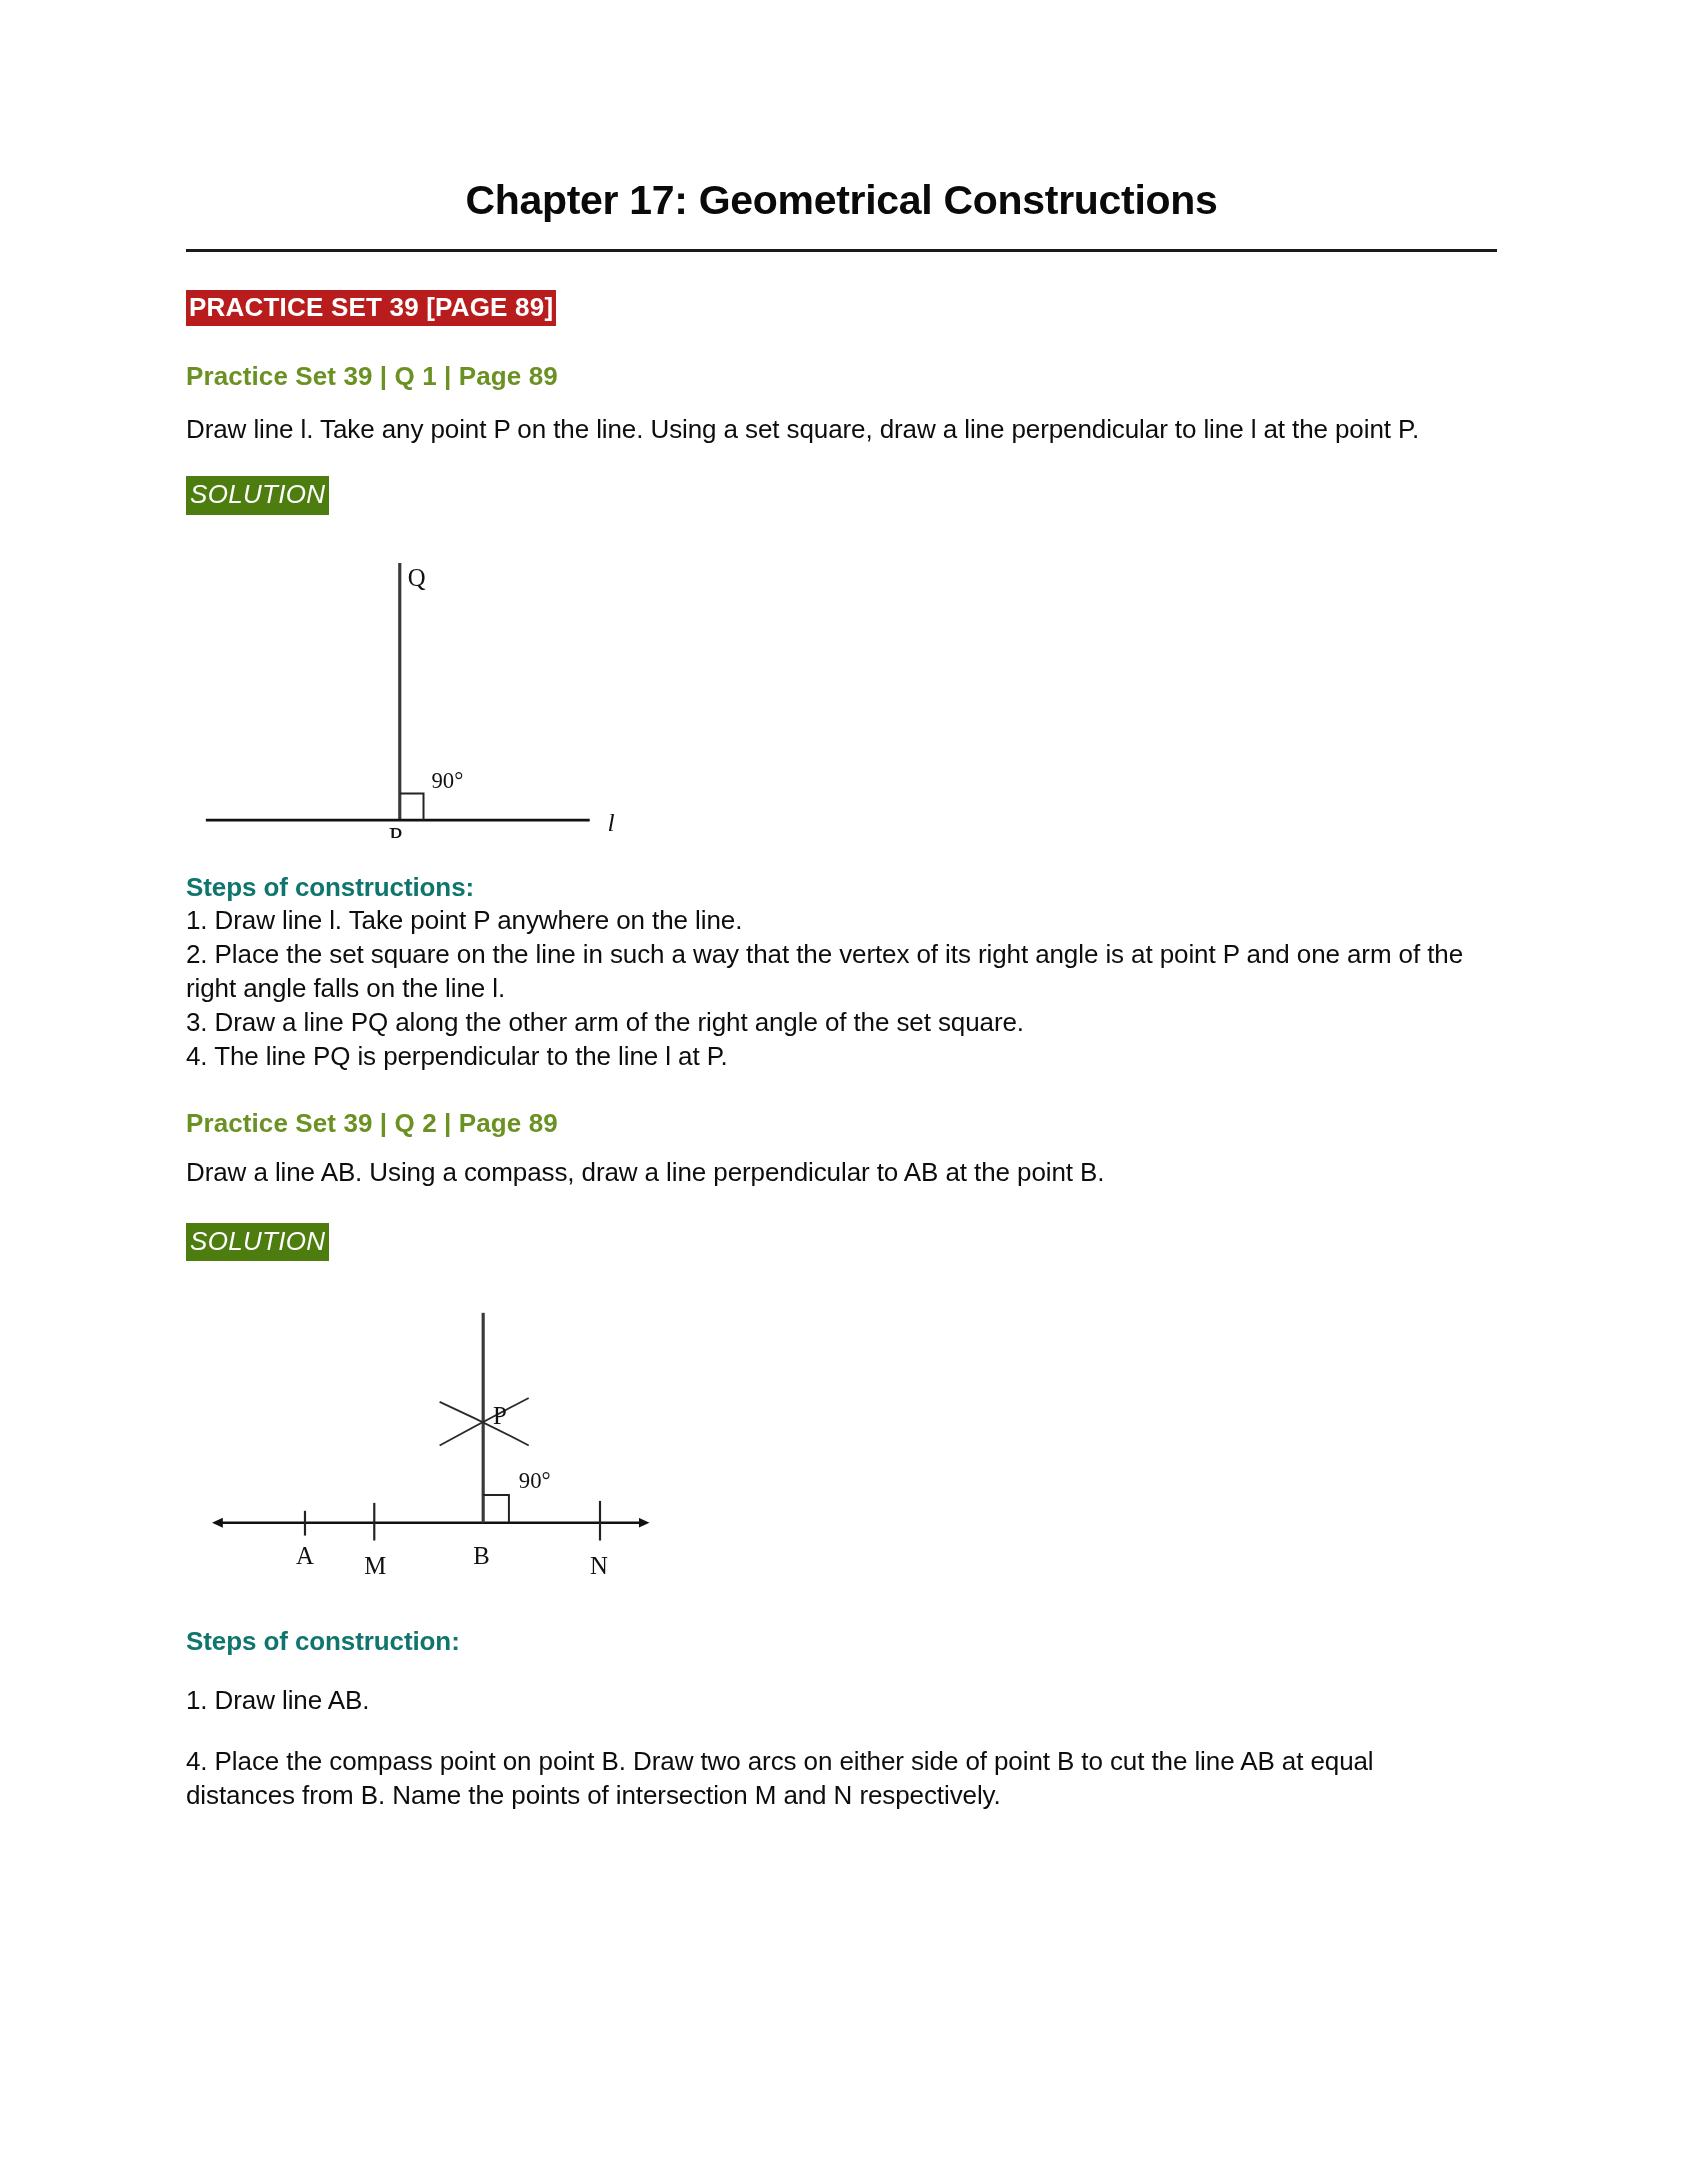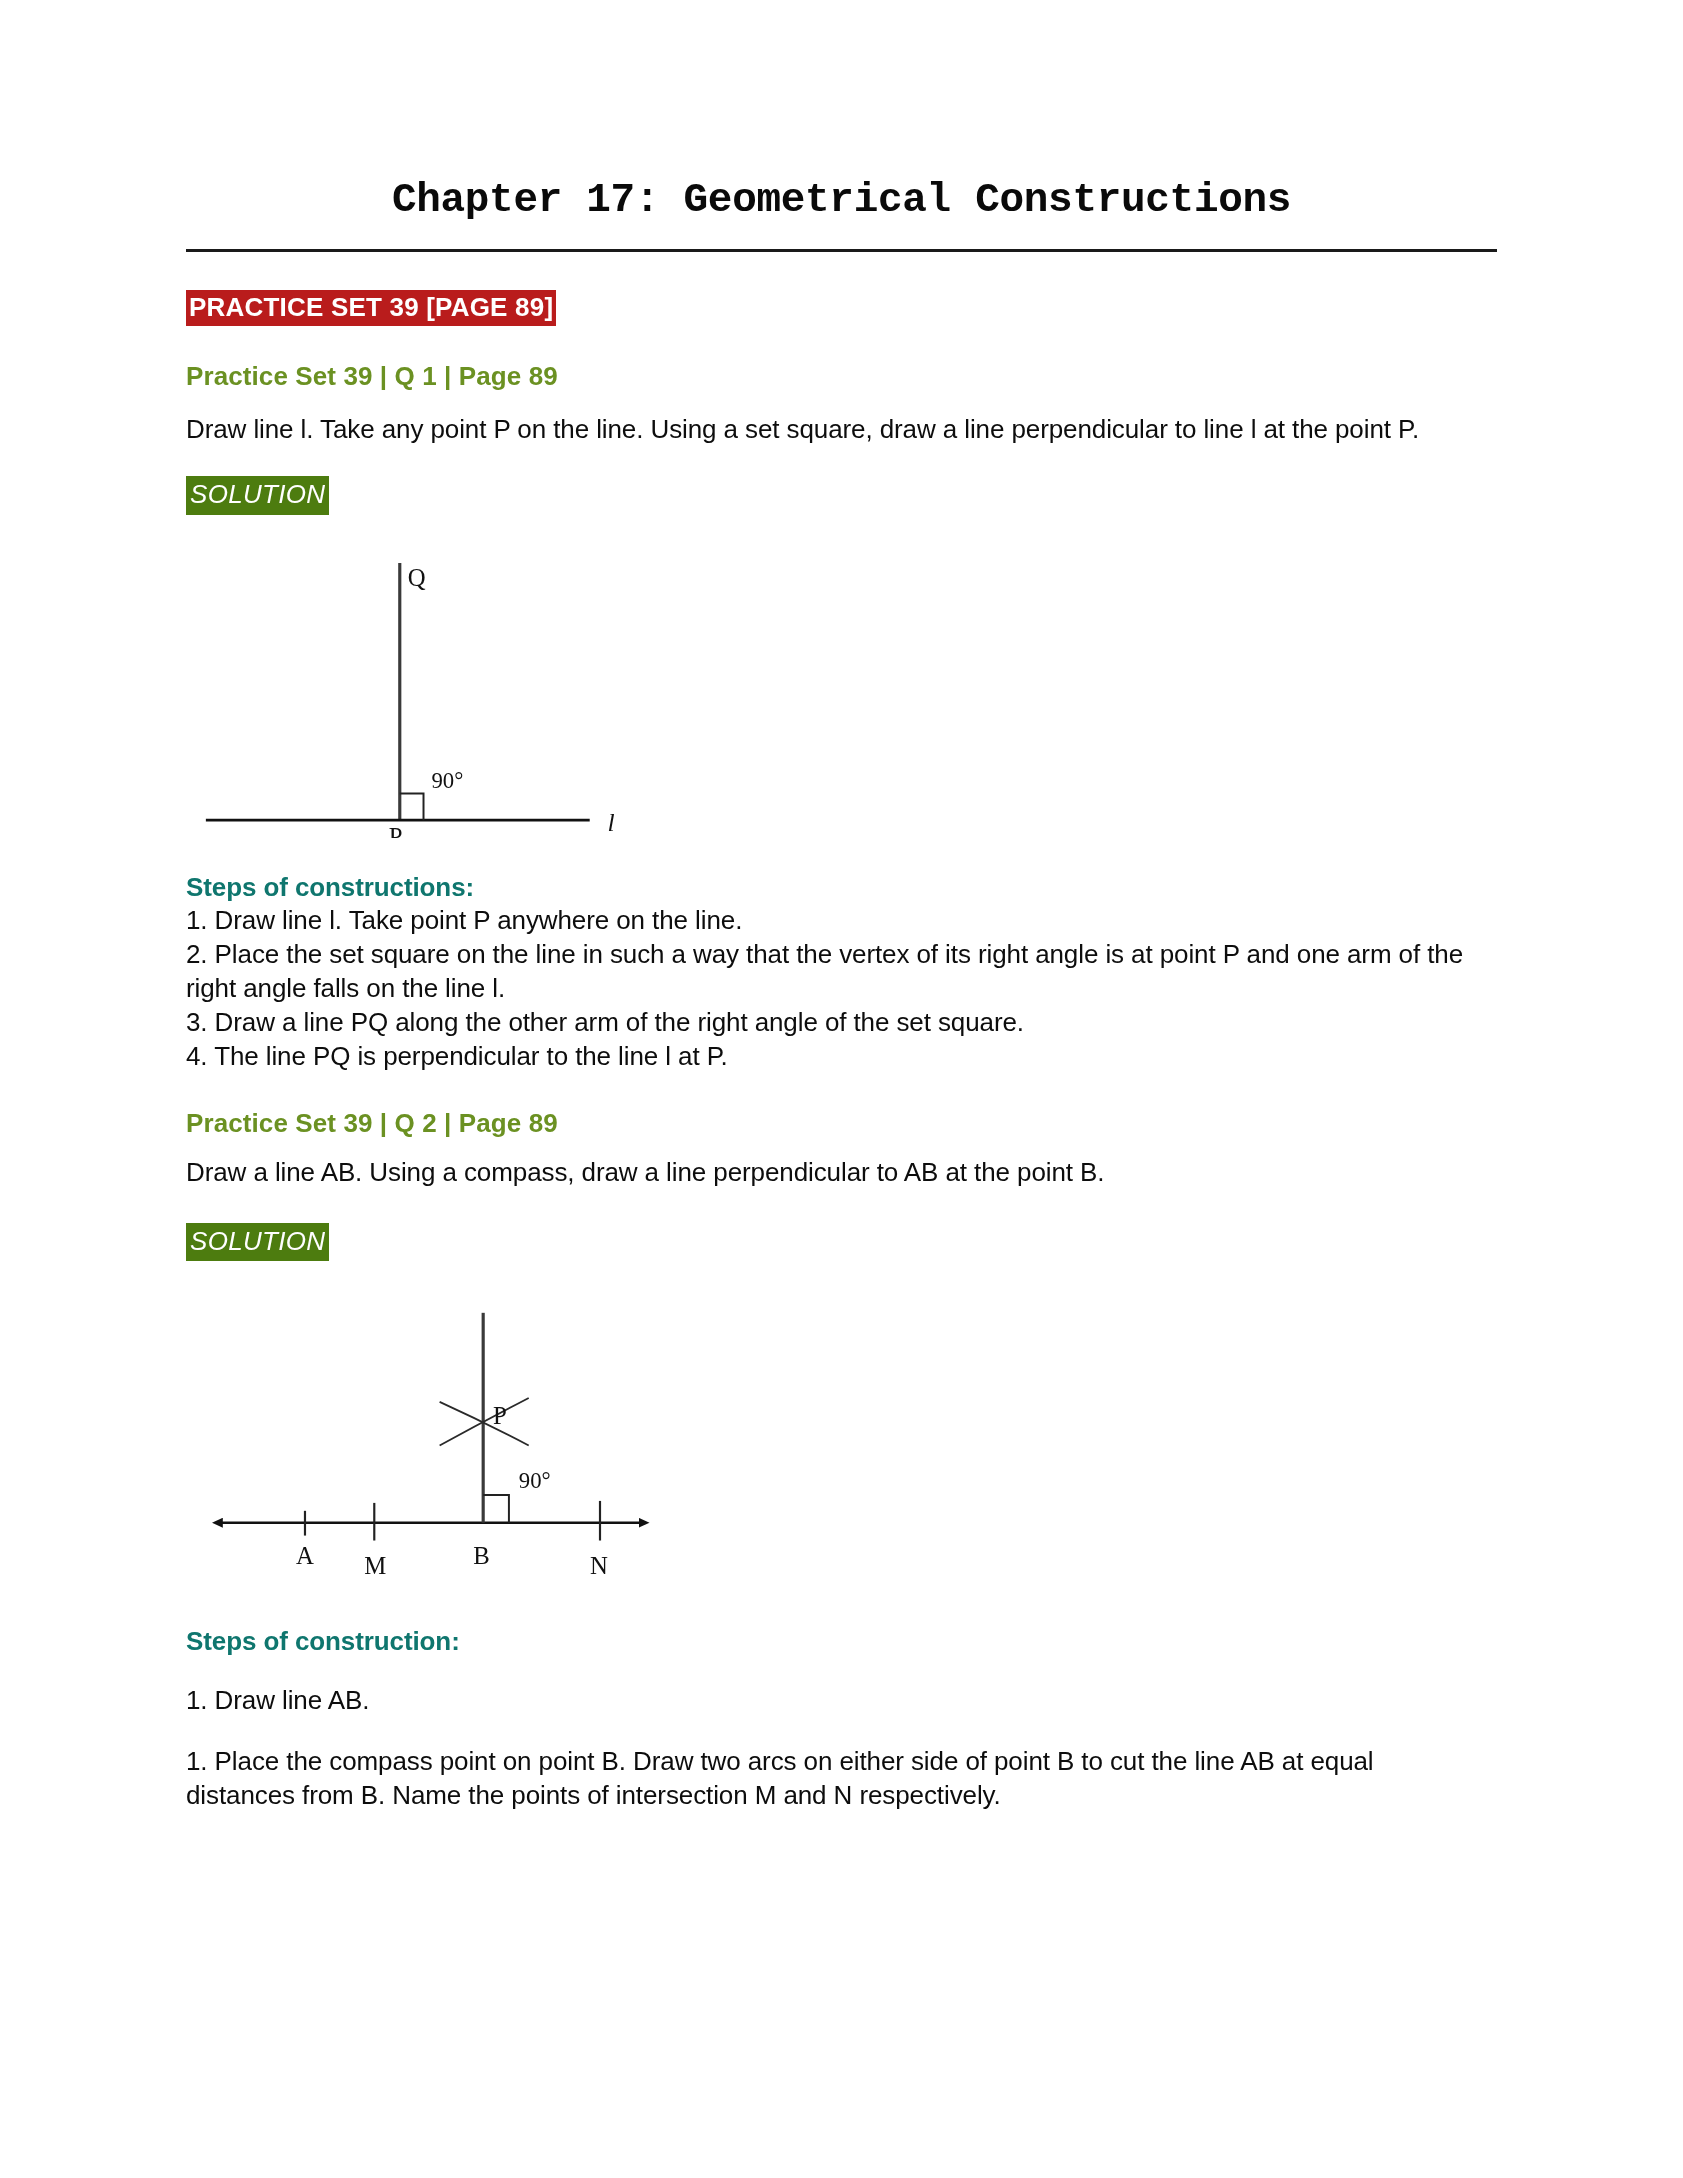--- a/index.html
+++ b/index.html
@@ -25,21 +25,20 @@
 
   
   .chapter-title {
     text-align: center;
     font-size: 41px;
     font-weight: bold;
     letter-spacing: -0.3px;
     padding-top: 178px;
     line-height: 1.1;
     color: #0a0a0a;
-    font-family: Liberation Mono, monospace;
   }
   .title-rule {
     border: 0;
     border-top: 3px solid #1a1a1a;
     margin: 26px 0 0 0;
   }
 
   
   .hl-dark {
     display: inline-block;
@@ -207,16 +206,16 @@
       <text class="fig-angle" x="328" y="195">90°</text>
       <text class="fig-label" x="103" y="272">A</text>
       <text class="fig-label" x="172" y="282">M</text>
       <text class="fig-label" x="282" y="272">B</text>
       <text class="fig-label" x="400" y="282">N</text>
     </svg>
   </div>
 
   <div class="steps-title">Steps of construction:</div>
   <div class="step-line spaced">1. Draw line AB.</div>
-  <div class="step-line spaced">1. Place the compass point on point B. Draw two arcs on either side of point B to cut the line AB at equal distances from B. Name the points of intersection M and N respectively.</div>
+  <div class="step-line spaced">4. Place the compass point on point B. Draw two arcs on either side of point B to cut the line AB at equal distances from B. Name the points of intersection M and N respectively.</div>
 
 </div>
 
 
 </body></html>

